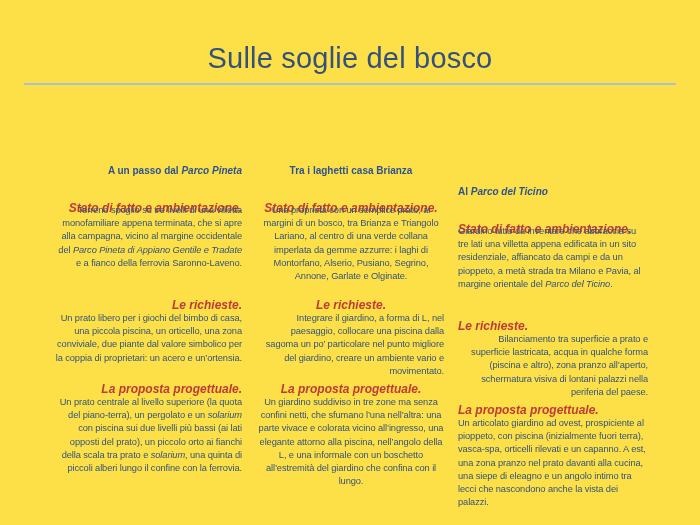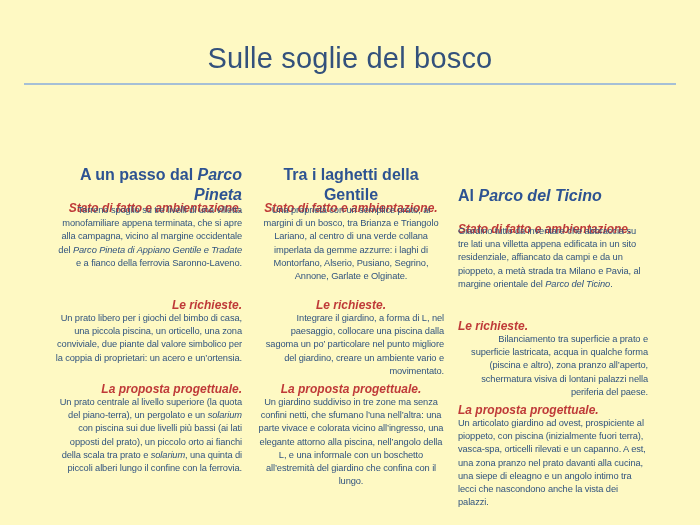--- a/index.html
+++ b/index.html
@@ -4,21 +4,21 @@
 <style>
   html, body {
     margin: 0;
     padding: 0;
     background: #ffffff;
   }
   .page {
     position: relative;
     width: 700px;
     height: 525px;
-    background: #fef9c3;
+    background: #fde047;
     overflow: hidden;
     font-family: "Liberation Sans", "DejaVu Sans", sans-serif;
   }
 
   
   .doc-header { position: absolute; top: 0; left: 0; right: 0; }
   .doc-title {
     margin: 0;
     padding-top: 42px;
     text-align: center;
@@ -45,21 +45,21 @@
   .columns { position: absolute; top: 165px; left: 0; right: 0; height: 345px; }
   .col { position: absolute; top: 0; height: 340px; }
   .col-1 { left: 54px;  width: 188px; text-align: right; }
   .col-2 { left: 258px; width: 186px; text-align: center; }
   .col-3 { left: 458px; width: 190px; text-align: left; margin-top: 21px; }
 
   .col > * { position: absolute; left: 0; right: 0; margin: 0; }
 
   .col-heading {
     top: 0;
-    font-size: 16px;
+    font-size: 10px;
     font-weight: 700;
     color: #2d5392;
     line-height: 1.25;
   }
   .section-label {
     font-size: 12px;
     font-style: italic;
     font-weight: 600;
     color: #bf3a38;
     line-height: 1.2;
@@ -95,21 +95,21 @@
       <h2 class="col-heading">A un passo dal <em>Parco Pineta</em></h2>
       <div class="section-label label-1">Stato di fatto e ambientazione.</div>
       <p class="section-text text-1">Terreno spoglio su tre livelli di una villetta monofamiliare appena terminata, che si apre alla campagna, vicino al margine occidentale del <em>Parco Pineta di Appiano Gentile e Tradate</em> e a fianco della ferrovia Saronno-Laveno.</p>
       <div class="section-label label-2">Le richieste.</div>
       <p class="section-text text-2">Un prato libero per i giochi del bimbo di casa, una piccola piscina, un orticello, una zona conviviale, due piante dal valore simbolico per la coppia di proprietari: un acero e un’ortensia.</p>
       <div class="section-label label-3">La proposta progettuale.</div>
       <p class="section-text text-3">Un prato centrale al livello superiore (la quota del piano-terra), un pergolato e un <em>solarium</em> con piscina sui due livelli più bassi (ai lati opposti del prato), un piccolo orto ai fianchi della scala tra prato e <em>solarium</em>, una quinta di piccoli alberi lungo il confine con la ferrovia.</p>
     </section>
 
     <section class="col col-2">
-      <h2 class="col-heading">Tra i laghetti della Gentile</h2>
+      <h2 class="col-heading">Tra i laghetti casa Brianza</h2>
       <div class="section-label label-1">Stato di fatto e ambientazione.</div>
       <p class="section-text text-1">Una proprietà con un semplice prato, ai margini di un bosco, tra Brianza e Triangolo Lariano, al centro di una verde collana imperlata da gemme azzurre: i laghi di Montorfano, Alserio, Pusiano, Segrino, Annone, Garlate e Olginate.</p>
       <div class="section-label label-2">Le richieste.</div>
       <p class="section-text text-2">Integrare il giardino, a forma di L, nel paesaggio, collocare una piscina dalla sagoma un po’ particolare nel punto migliore del giardino, creare un ambiente vario e movimentato.</p>
       <div class="section-label label-3">La proposta progettuale.</div>
       <p class="section-text text-3">Un giardino suddiviso in tre zone ma senza confini netti, che sfumano l’una nell’altra: una parte vivace e colorata vicino all’ingresso, una elegante attorno alla piscina, nell’angolo della L, e una informale con un boschetto all’estremità del giardino che confina con il lungo.</p>
     </section>
 
     <section class="col col-3">
       <h2 class="col-heading">Al <em>Parco del Ticino</em></h2>

